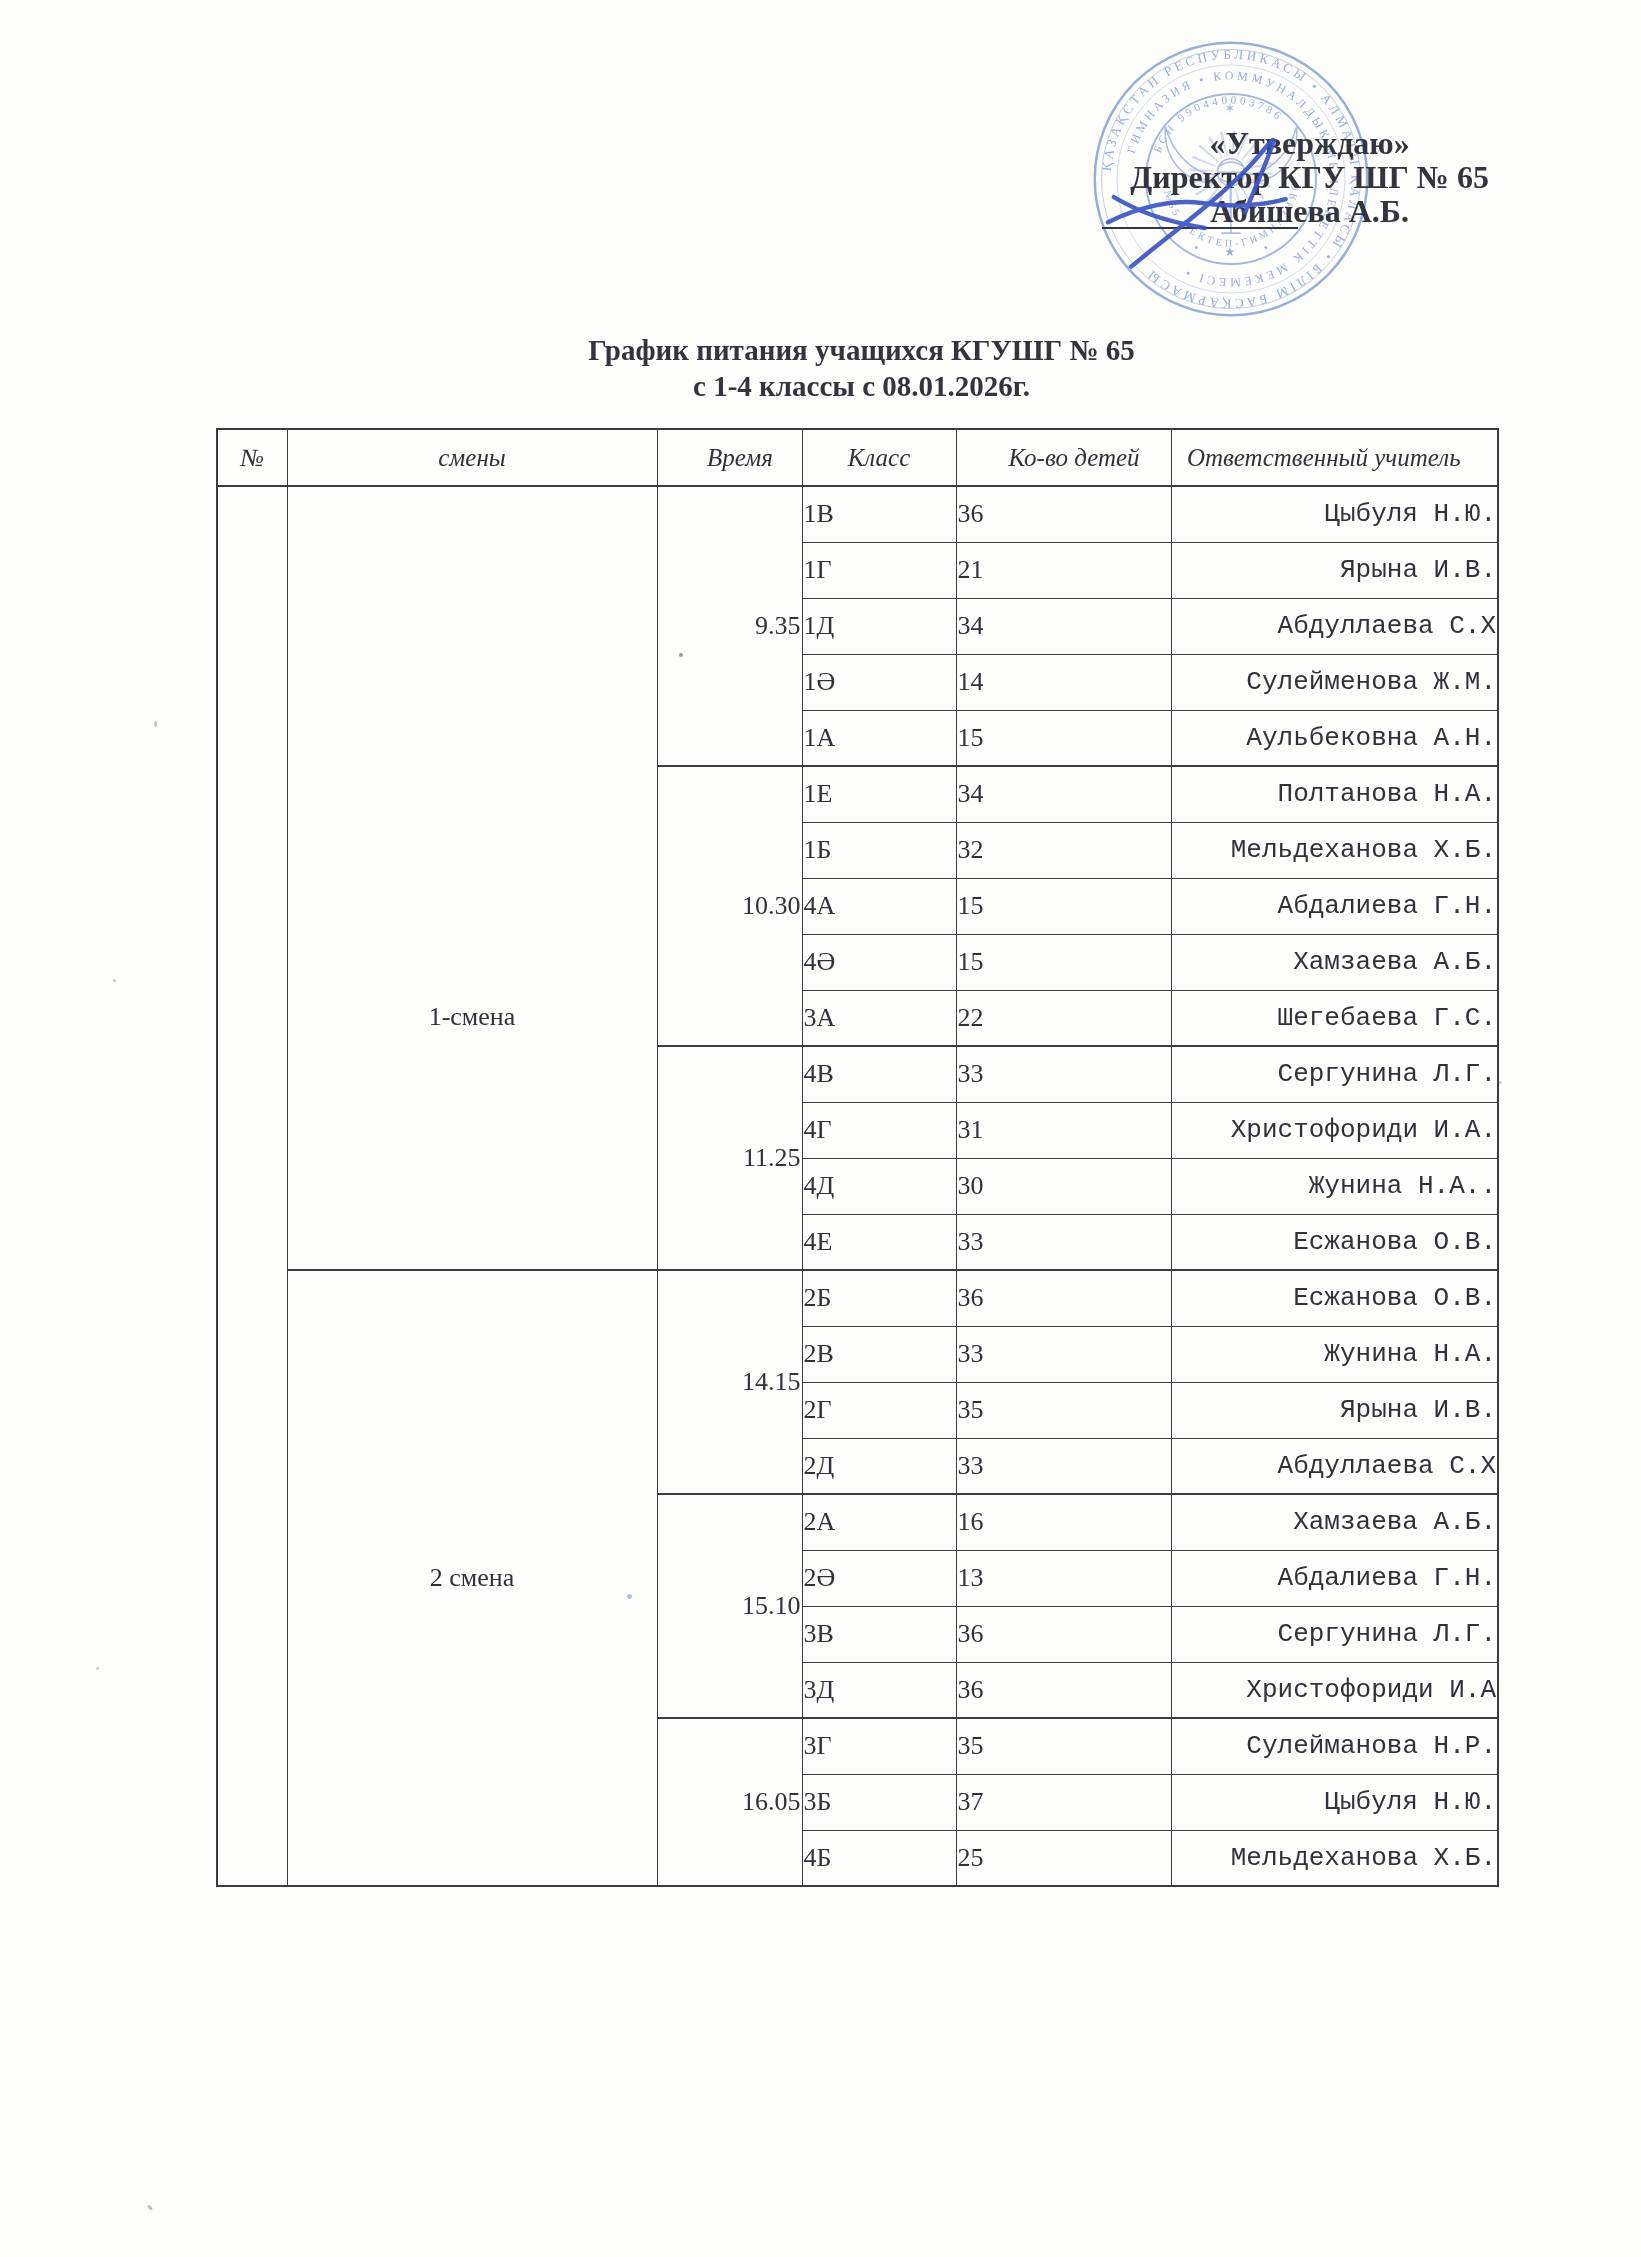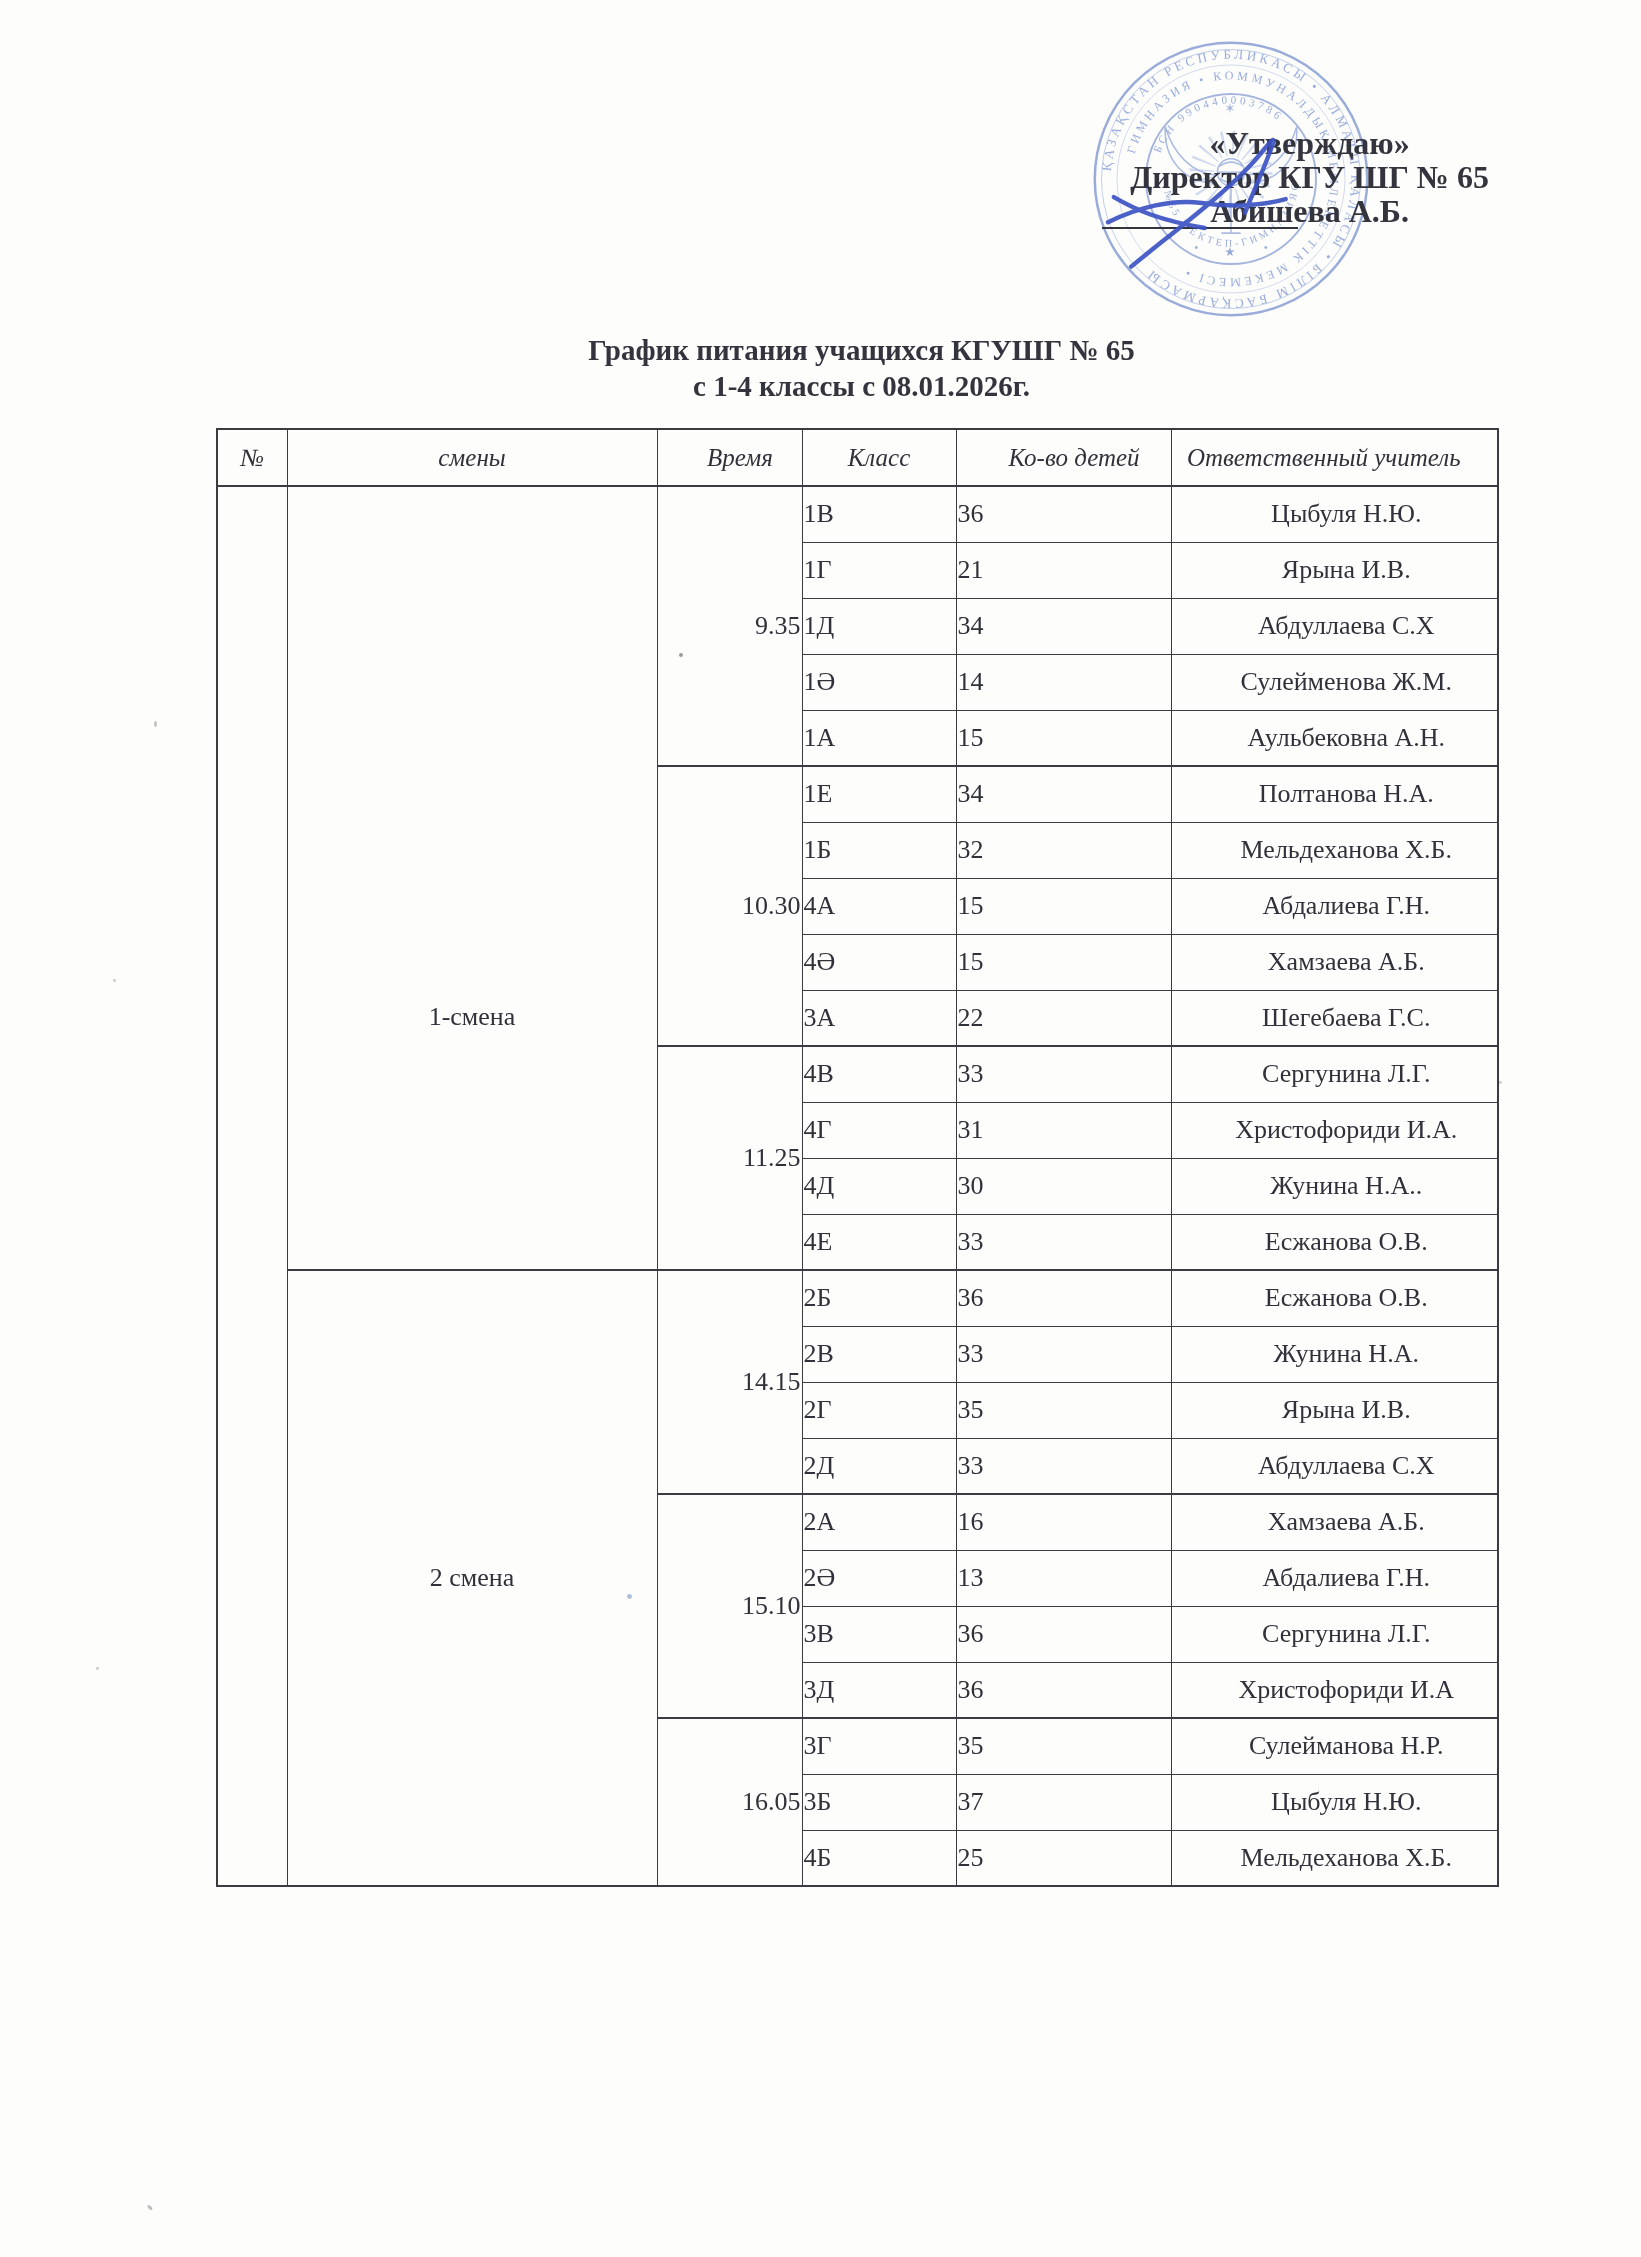--- a/index.html
+++ b/index.html
@@ -43,21 +43,21 @@
   .schedule th,.schedule td{border:1.9px solid var(--border);color:var(--ink);
                  vertical-align:middle;overflow:hidden;}
   .schedule thead th{height:53px;font-style:italic;font-weight:normal;font-size:25px;
                  text-align:center;border-bottom-width:2.9px;}
   .schedule thead th.h-time,.schedule thead th.h-count{text-align:center;padding-left:22px;}
   .schedule thead th.h-teacher{text-align:left;padding-left:15.4px;border-radius:23px;}
   .schedule tbody tr{height:56px;}
   .schedule td{font-size:26px;}
   .class-cell,.count-cell{text-align:left;font-family:Liberation Serif, serif;}
   .time-cell{text-align:right;}
-  .teacher-cell{text-align:center;padding-left:25px;}
+  .teacher-cell{text-align:right;padding-left:25px;font-family:Liberation Mono, monospace;}
   .shift-cell{text-align:center;font-weight:normal;font-size:29px;}
   .shift-top{vertical-align:top;padding-top:278px;}
   tr.block-start td{border-top-width:2.9px;}
 
   
   .speck{position:absolute;border-radius:50%;z-index:1;}
 </style>
 </head>
 <body>
 

